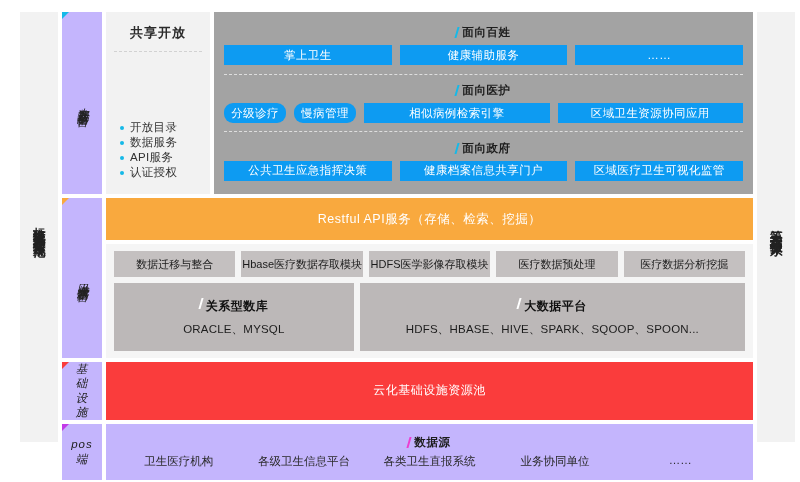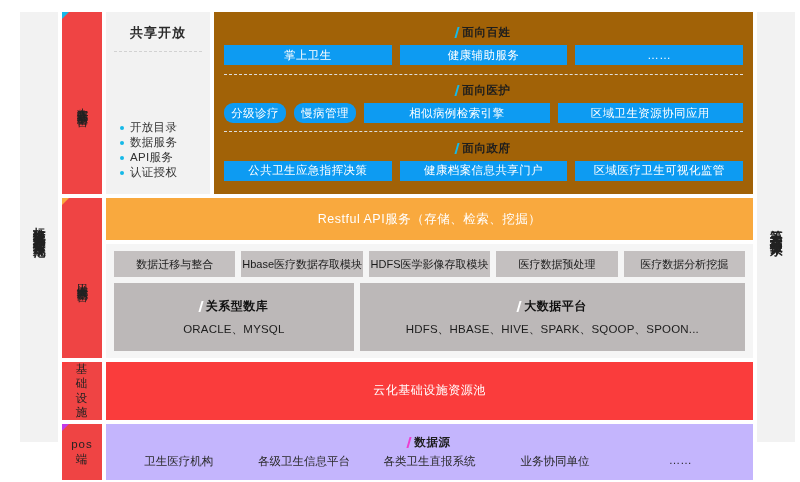--- a/index.html
+++ b/index.html
@@ -47,24 +47,25 @@
   }
   .band {
     display: flex;
     gap: 4px;
     min-width: 0;
   }
   .band-label {
     position: relative;
     width: 40px;
     flex: 0 0 40px;
-    background: #ef4444;
-    display: flex;
-    align-items: center;
-    justify-content: center;
+    background: #c4b5fd;
+    display: flex;
+    align-items: center;
+    justify-content: center;
+    font-style: italic;
   }
   .band-label .corner {
     position: absolute;
     top: 0; left: 0;
     width: 0; height: 0;
     border-left: 7px solid currentColor;
     border-bottom: 7px solid transparent;
   }
   .band-label-text {
     writing-mode: vertical-rl;
@@ -122,21 +123,21 @@
   }
   .dot {
     width: 4px; height: 4px;
     border-radius: 50%;
     background: #15b9e8;
     flex: 0 0 4px;
   }
 
   .app-panel {
     flex: 1 1 auto;
-    background: #a16207;
+    background: #a3a3a3;
     display: flex;
     flex-direction: column;
     padding: 5px 10px;
     min-width: 0;
   }
   .app-group {
     flex: 1 1 0;
     display: flex;
     flex-direction: column;
     justify-content: center;
@@ -247,21 +248,21 @@
     padding: 6px 4px;
     min-width: 0;
   }
   .store.rel { flex: 0 0 38%; }
   .store.big { flex: 1 1 auto; }
   .store-title {
     font-size: 12px;
     font-weight: 700;
     color: #111;
     display: flex;
-    align-items: center;
+    align-items: flex-start;
     justify-content: center;
     gap: 4px;
     letter-spacing: .5px;
   }
   .store-body {
     font-size: 11.5px;
     color: #1d1d1d;
     letter-spacing: .2px;
     white-space: nowrap;
   }

